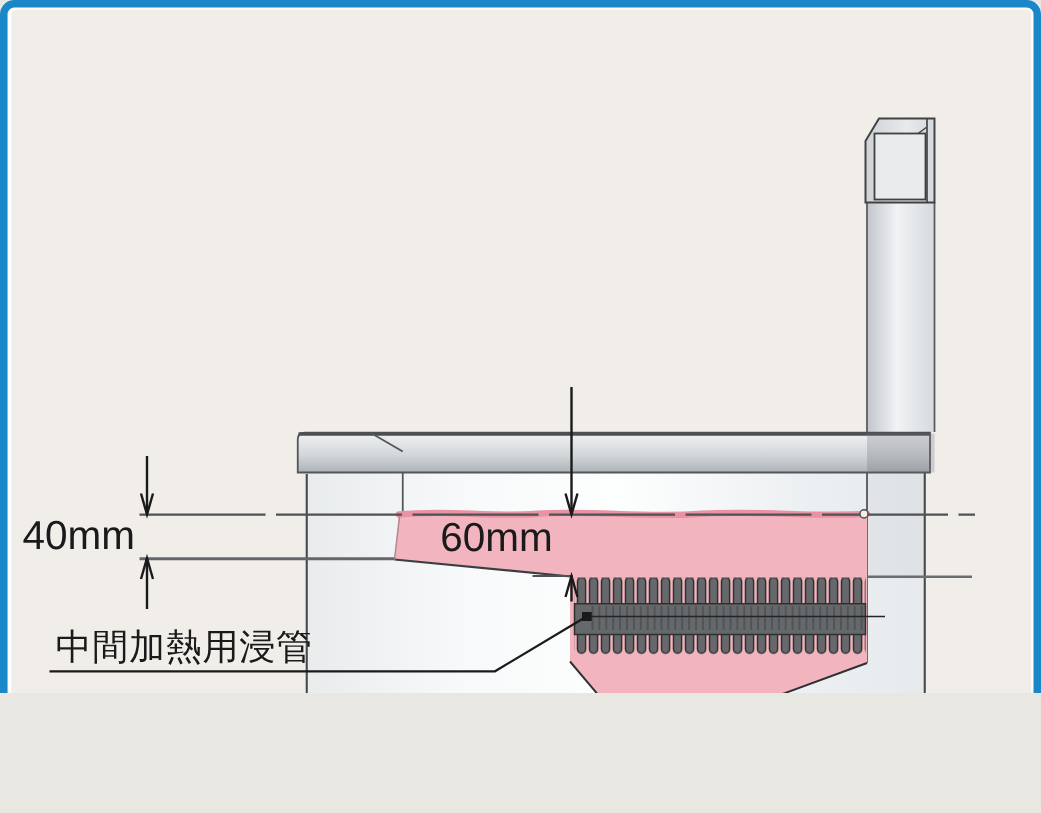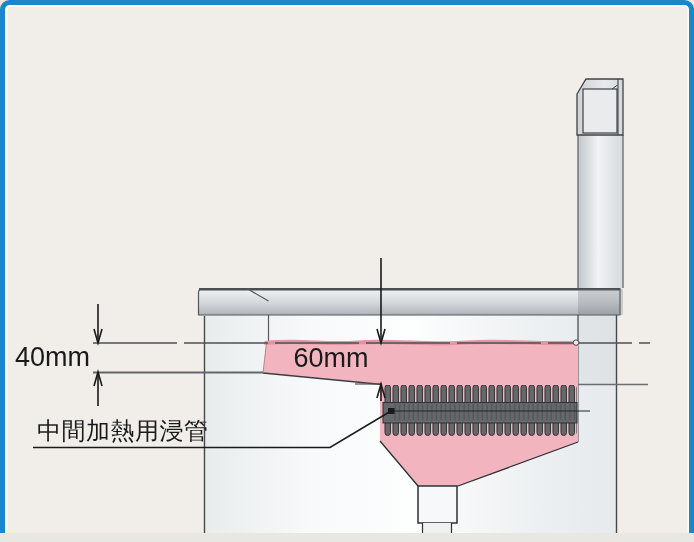--- a/index.html
+++ b/index.html
@@ -1,18 +1,18 @@
 <!DOCTYPE html>
 <html><head>
 <meta charset="utf-8">
 <style>
   html,body{margin:0;padding:0;background:#e9e7e2;}
   .stage{
     position:relative;
-    width:694px;height:533px;
+    width:694px;height:462px;
     font-family:"Liberation Sans","DejaVu Sans",sans-serif;
   }
   .frame-bg{
     position:absolute;inset:0;
     background:#f1eeea;
     border-radius:8px;
   }
   svg{position:absolute;inset:0;display:block;}
   text{
     font-family:"Liberation Sans","DejaVu Sans",sans-serif;

